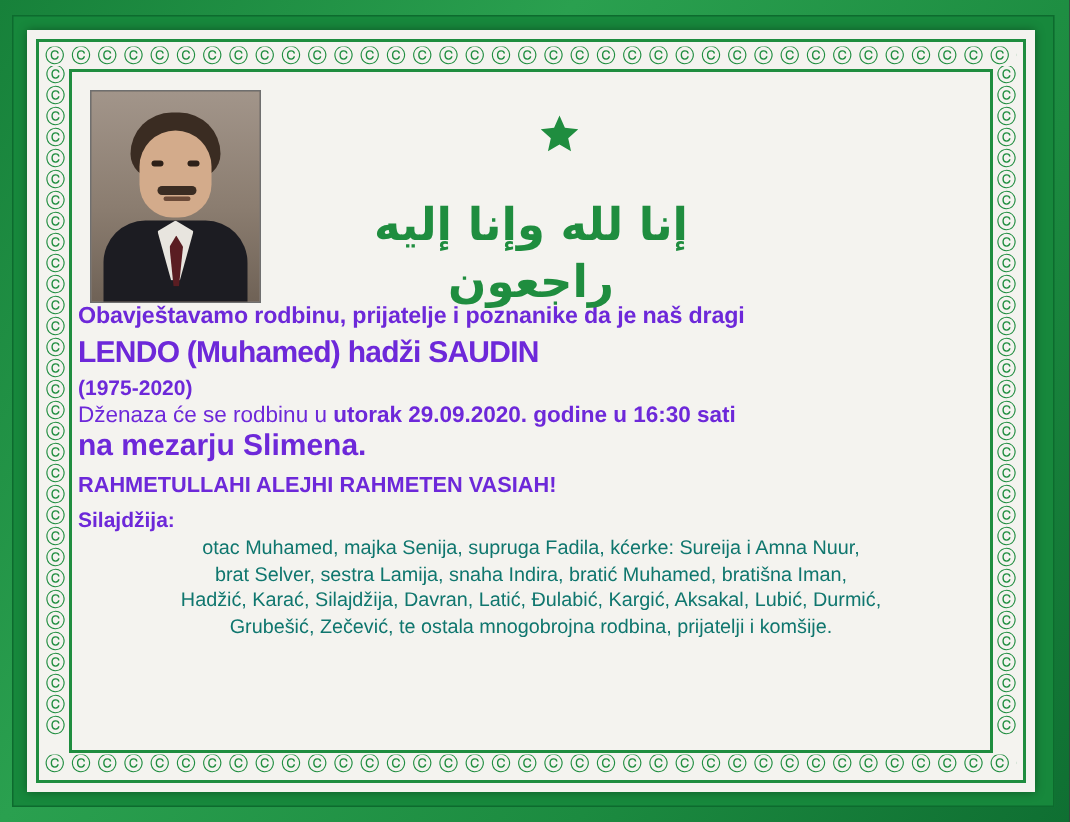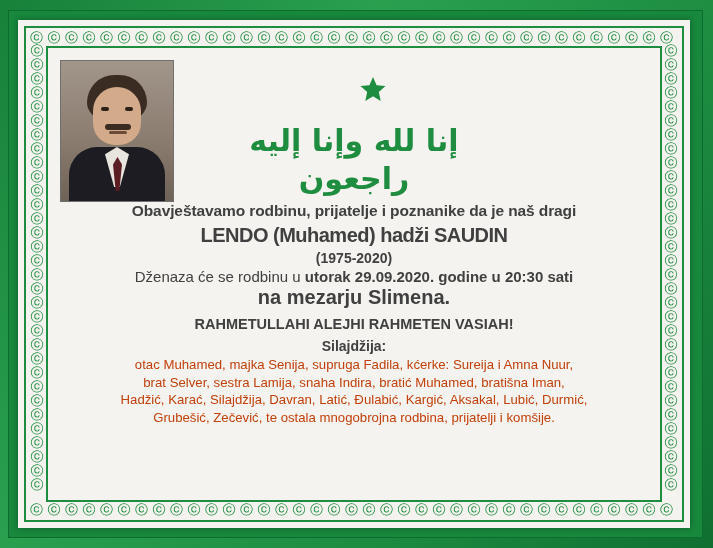--- a/index.html
+++ b/index.html
@@ -192,32 +192,31 @@
     transform: translateX(-50%);
     top: 4px;
     width: 210px;
     text-align: center;
   }
   .emblem .star-moon {
     position: relative;
     height: 66px;
   }
   .calligraphy {
-    margin-top: 0;
+    margin-top: 10px;
     color: #1f8d3f;
     font-family: "DejaVu Sans", sans-serif;
     font-size: 30px;
     line-height: 38px;
     direction: rtl;
     font-weight: bold;
   }
 
   .line {
-    text-align: center;
-    color: #404040;
+    color: #6d28d9;
   }
   .lead {
     font-size: 15.5px;
     font-weight: bold;
     margin-top: 2px;
     letter-spacing: -0.1px;
   }
   .name {
     font-size: 20px;
     font-weight: bold;
@@ -251,21 +250,21 @@
   }
   .ozalosceni {
     font-size: 14px;
     font-weight: bold;
     margin-top: 6px;
   }
   .family {
     font-size: 13.2px;
     line-height: 17.5px;
     margin-top: 2px;
-    color: #c2410c;
+    color: #0f766e;
     padding: 0 4px;
   }
   .family div { text-align: center; }
 </style>
 </head>
 <body>
 
 <div class="page">
   <div class="green-band"></div>
 
@@ -302,21 +301,21 @@
           </div>
           <div class="calligraphy">إنا لله وإنا إليه راجعون</div>
         </div>
       </div>
 
       <div class="line lead">Obavještavamo rodbinu, prijatelje i poznanike da je naš dragi</div>
       <div class="line name">LENDO (Muhamed) hadži SAUDIN</div>
       <div class="line years">(1975-2020)</div>
 
       <div class="line detail2">
-        <span>Dženaza će se rodbinu u </span><b>utorak 29.09.2020. godine u 20:30 sati</b>
+        <span>Dženaza će se rodbinu u </span><b>utorak 29.09.2020. godine u 16:30 sati</b>
       </div>
       <div class="line detail3">na mezarju Slimena.</div>
 
       <div class="line rahmet">RAHMETULLAHI ALEJHI RAHMETEN VASIAH!</div>
       <div class="line ozalosceni">Silajdžija:</div>
 
       <div class="family">
         <div>otac Muhamed, majka Senija, supruga Fadila, kćerke: Sureija i Amna Nuur,</div>
         <div>brat Selver, sestra Lamija, snaha Indira, bratić Muhamed, bratišna Iman,</div>
         <div>Hadžić, Karać, Silajdžija, Davran, Latić, Đulabić, Kargić, Aksakal, Lubić, Durmić,</div>

